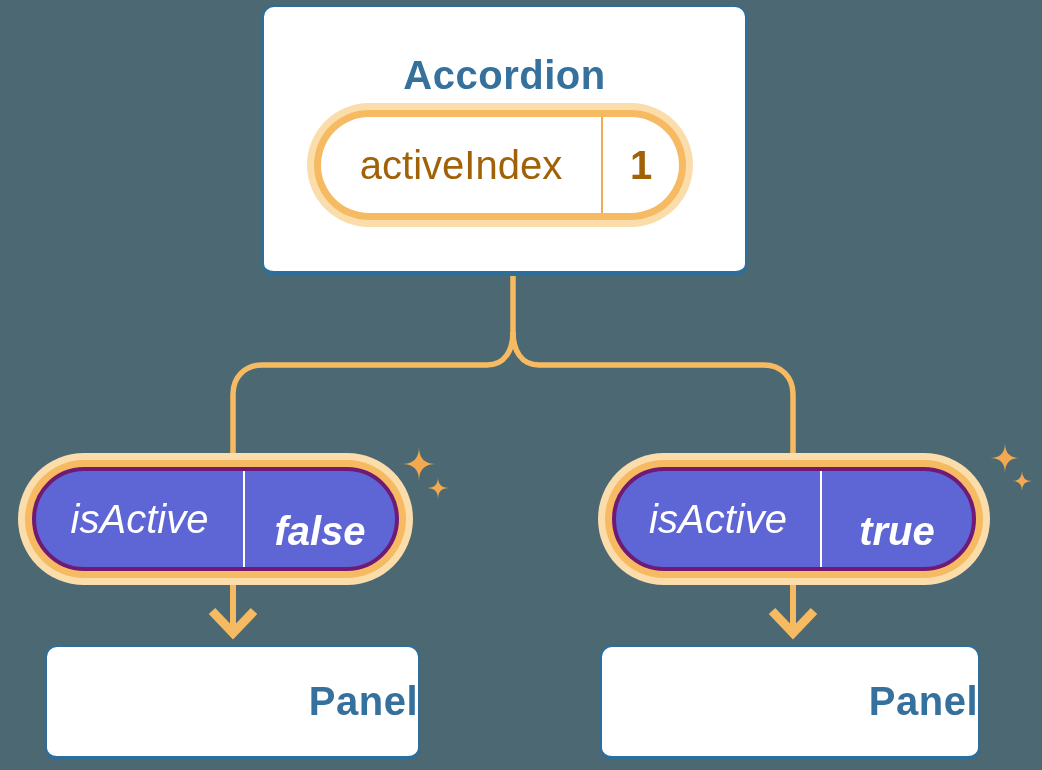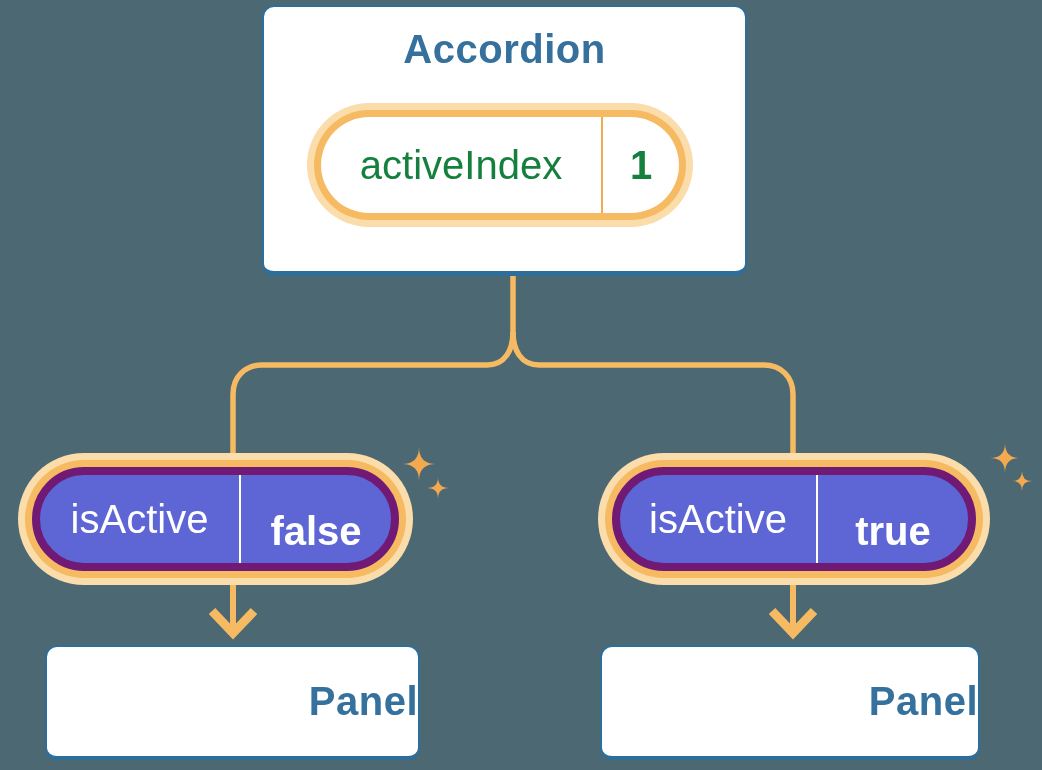--- a/index.html
+++ b/index.html
@@ -31,21 +31,21 @@
   .panel-left{left:45px;top:645px;width:375px;height:115px;border-bottom-width:4px;}
   .panel-right{left:600px;top:645px;width:380px;height:115px;border-bottom-width:4px;}
   .node-title{
     color:#35719c;
     font-size:40px;
     font-weight:600;
     letter-spacing:.5px;
     text-align:center;
   }
   .accordion-card .node-title{
-    position:absolute;left:0;right:0;top:20px;line-height:44px;
+    position:absolute;left:0;right:0;top:46px;line-height:44px;
   }
   
   .pill-outer{
     position:absolute;
     box-sizing:border-box;
     background:#fbdcab;
     border-radius:999px;
     padding:7px;
     z-index:3;
   }
@@ -58,28 +58,29 @@
   }
   .pill-inner{
     box-sizing:border-box;
     border-radius:999px;
     width:100%;height:100%;
     display:flex;align-items:stretch;
     overflow:hidden;
     font-size:40px;
   }
   .state-pill-outer{left:307px;top:103px;width:386px;height:124px;}
-  .state-pill-inner{background:#ffffff;color:#15803d;}
+  .state-pill-inner{background:#ffffff;color:#a16207;}
   .state-pill-inner .pill-divider{background:#f0ab55;}
   .prop-pill-outer{width:395px;height:132px;top:453px;}
   .prop-pill-left{left:18px;}
   .prop-pill-right{left:598px;width:392px;}
   .prop-pill-inner{
     background:#5e65d4;color:#ffffff;
-    border:8px solid #701a75;
+    border:4px solid #701a75;
+    font-style:italic;
   }
   .prop-pill-inner .pill-divider{background:#ffffff;}
   .pill-name{
     flex:1;display:flex;align-items:center;justify-content:center;
     font-weight:400;white-space:nowrap;
   }
   .pill-divider{width:2px;}
   .pill-value{
     display:flex;align-items:center;justify-content:center;
     font-weight:700;white-space:nowrap;

